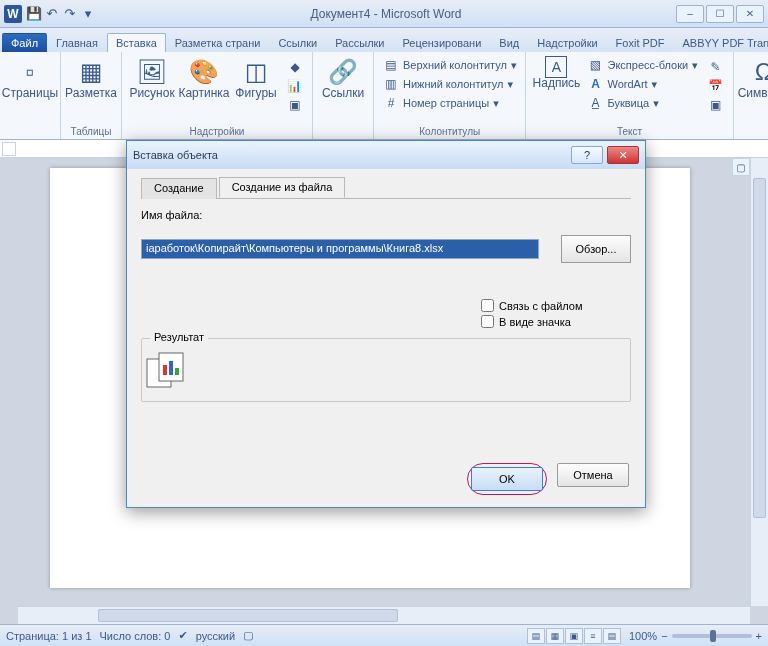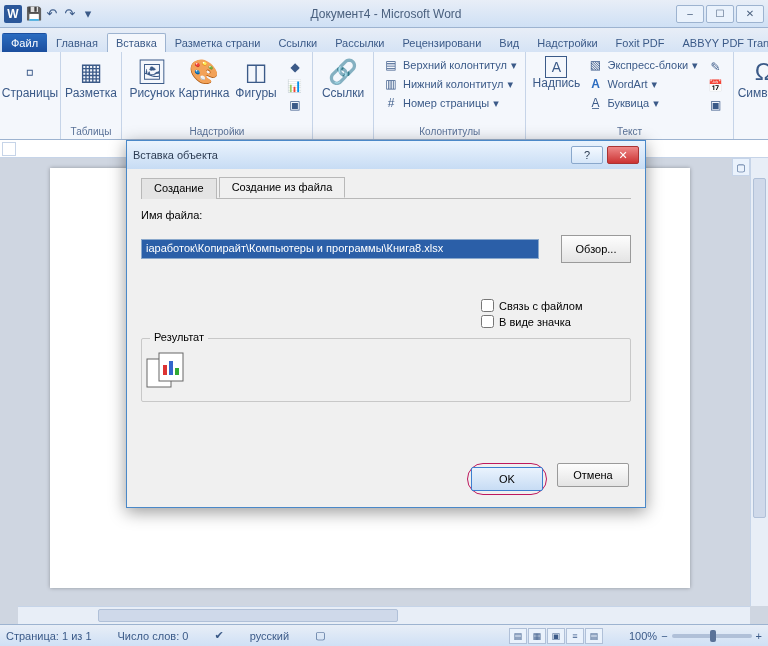--- a/index.html
+++ b/index.html
@@ -27,21 +27,21 @@
 .smallbtn{display:flex;align-items:center;gap:4px;padding:1px 3px;color:#3b5a88;cursor:pointer;font-size:11px;white-space:nowrap;}
 .smallbtn .si{width:16px;height:16px;display:flex;align-items:center;justify-content:center;font-size:12px;}
 .ruler{height:18px;background:#fff;border-bottom:1px solid #c6d4e8;position:relative;}
 .ruler .vert-btn{position:absolute;left:2px;top:2px;width:14px;height:14px;border:1px solid #c6d4e8;}
 .doc-area{position:absolute;top:158px;left:0;right:0;bottom:22px;background:#cfd6e1;}
 .page{position:absolute;left:50px;top:10px;width:640px;height:420px;background:#fff;box-shadow:0 0 4px rgba(0,0,0,0.3);}
 .vscroll{position:absolute;right:0;top:0;bottom:18px;width:18px;background:#e8eef7;border-left:1px solid #c6d4e8;}
 .vscroll .thumb{position:absolute;top:20px;left:2px;right:2px;height:340px;background:#cfd9ea;border:1px solid #b0c0d8;border-radius:2px;}
 .hscroll{position:absolute;left:18px;right:18px;bottom:0;height:18px;background:#e8eef7;border-top:1px solid #c6d4e8;}
 .hscroll .thumb{position:absolute;left:80px;top:2px;bottom:2px;width:300px;background:#cfd9ea;border:1px solid #b0c0d8;border-radius:2px;}
-.statusbar{position:absolute;bottom:0;left:0;right:0;height:22px;background:linear-gradient(#e8eef7,#cfe0f5);border-top:1px solid #9db3d0;display:flex;align-items:center;padding:0 6px;color:#3b5a88;font-size:11px;gap:26px;}
+.statusbar{position:absolute;bottom:0;left:0;right:0;height:22px;background:linear-gradient(#e8eef7,#cfe0f5);border-top:1px solid #9db3d0;display:flex;align-items:center;padding:0 6px;color:#3b5a88;font-size:11px;gap:8px;}
 .statusbar .spacer{flex:1;}
 .statusbar .viewbtns{display:flex;gap:1px;}
 .statusbar .viewbtns div{width:18px;height:16px;border:1px solid #b0c0d8;background:#eaf2fc;display:flex;align-items:center;justify-content:center;font-size:9px;}
 .statusbar .zoom{display:flex;align-items:center;gap:4px;}
 .statusbar .slider{width:80px;height:4px;background:#b0c0d8;position:relative;border-radius:2px;}
 .statusbar .slider .knob{position:absolute;left:38px;top:-4px;width:6px;height:12px;background:#5a7298;border-radius:2px;}
 
 .dialog{position:absolute;left:126px;top:140px;width:520px;height:368px;background:#f0f0f0;border:1px solid #4a88c8;box-shadow:0 4px 16px rgba(0,0,0,0.4);}
 .dialog .dtitle{height:28px;background:linear-gradient(#eaf3fd,#c7dcf4);display:flex;align-items:center;padding:0 6px;color:#2b3b52;}
 .dialog .dtitle .spacer{flex:1;}

